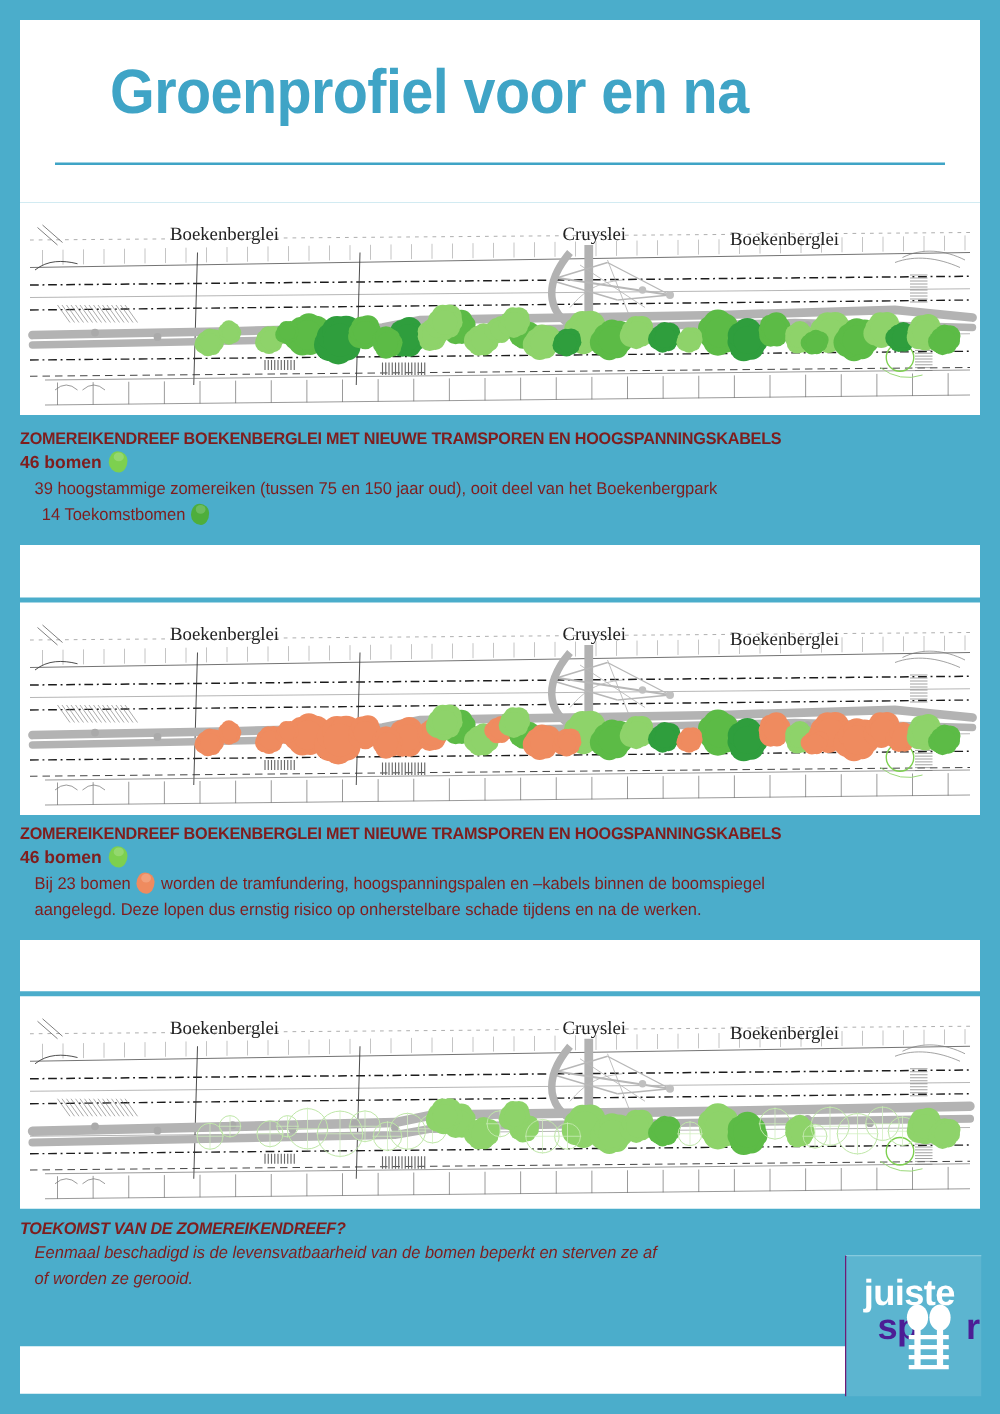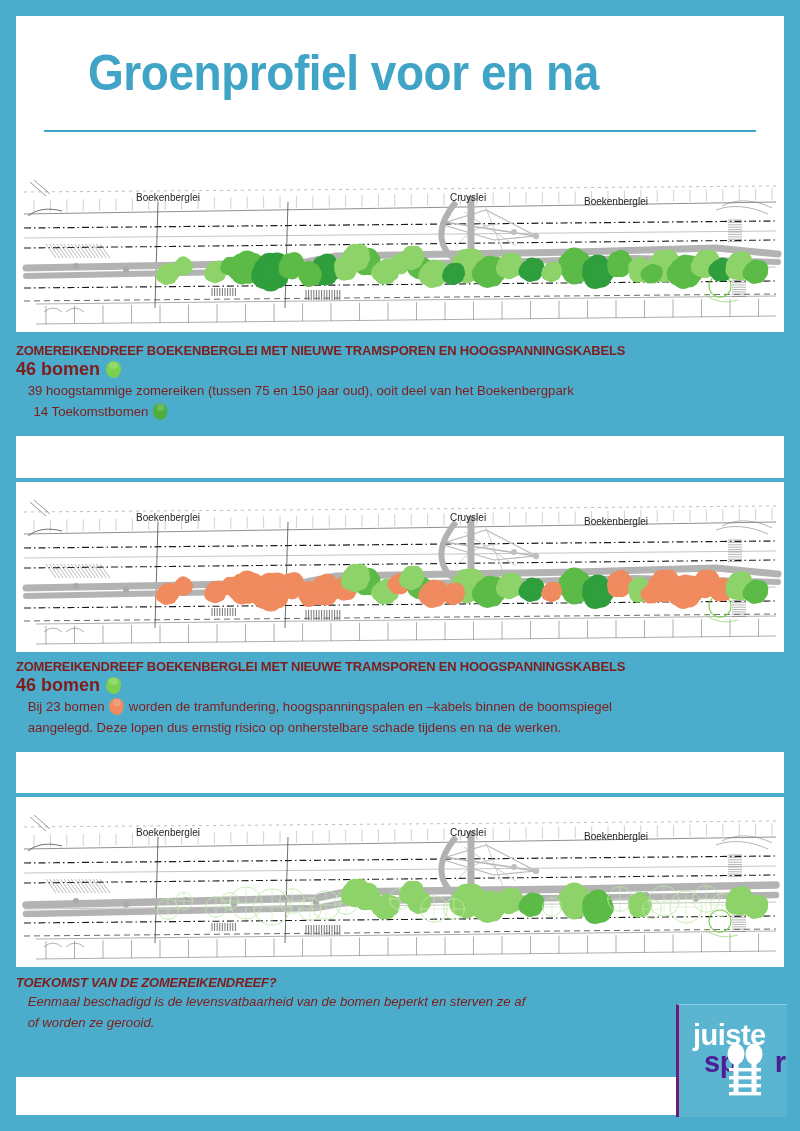--- a/index.html
+++ b/index.html
@@ -46,21 +46,21 @@
   
   .caption{position:absolute;left:16px;width:768px;color:#7f1d1d;}
   .cap-title{
     font-size:13.5px;font-weight:bold;letter-spacing:-0.2px;
     font-family:"Liberation Sans Narrow","Liberation Sans",sans-serif;
     transform:scaleX(0.96);transform-origin:left center;
     white-space:nowrap;
     line-height:17px;
   }
   .cap-count{
-    font-size:18px;font-weight:bold;line-height:21px;
+    font-size:14px;font-weight:bold;line-height:21px;
     font-family:"Liberation Sans Narrow","Liberation Sans",sans-serif;
     display:flex;align-items:center;gap:6px;
   }
   .cap-line{
     font-size:13.6px;line-height:21px;
     font-family:"Liberation Sans Narrow","Liberation Sans",sans-serif;
     transform:scaleX(0.97);transform-origin:left center;
     white-space:nowrap;
   }
   .cap-indent{padding-left:12px;}
@@ -77,30 +77,29 @@
   .blob.green2{background:#4eae3c;}
   .blob.orange{background:#ef8b5f;}
   .blob:after{
     content:"";position:absolute;left:22%;top:8%;width:56%;height:40%;
     border-radius:50%;background:rgba(255,255,255,0.18);
   }
 
   
   .mapsvg{position:absolute;left:0;top:0;width:100%;height:100%;}
   .map-label{
-    position:absolute;font-size:10px;color:#222;
-    font-family:Liberation Sans, sans-serif;
+    position:absolute;font-size:15px;color:#222;
+    font-family:Liberation Serif, serif;
     white-space:nowrap;
-    margin-top:12px;
   }
 
   
   .logo-box{
     position:absolute;left:676px;top:1004px;width:108px;height:112px;
-    background:#5cb5d0;border-left:3px solid #701a75;border-top:1px solid #86cadd;
+    background:#5cb5d0;border-left:1px solid #701a75;border-top:1px solid #86cadd;
   }
   .logo-j{
     position:absolute;left:14px;top:16px;
     color:#fff;font-size:29px;font-weight:bold;line-height:1;
     font-family:"Liberation Sans Narrow","Liberation Sans",sans-serif;
     letter-spacing:-0.5px;
   }
   .logo-s{
     position:absolute;left:25px;top:43px;
     color:#4c1d95;font-size:29px;font-weight:bold;line-height:1;

